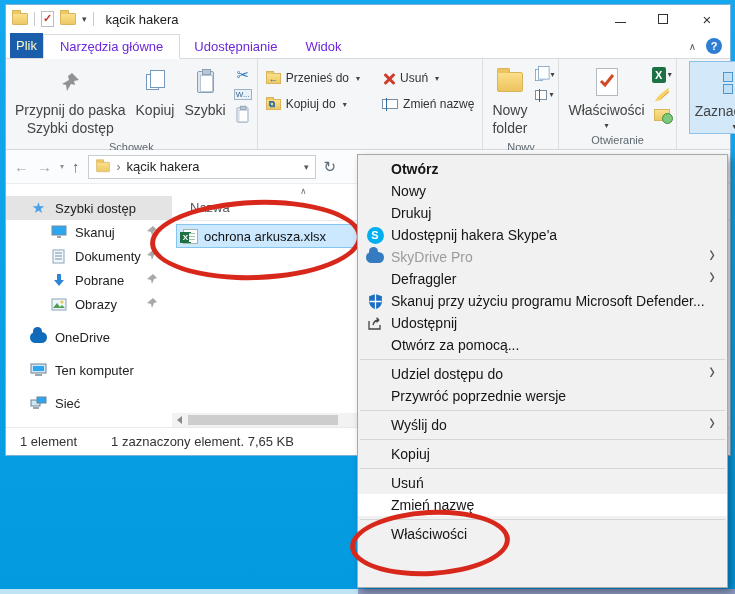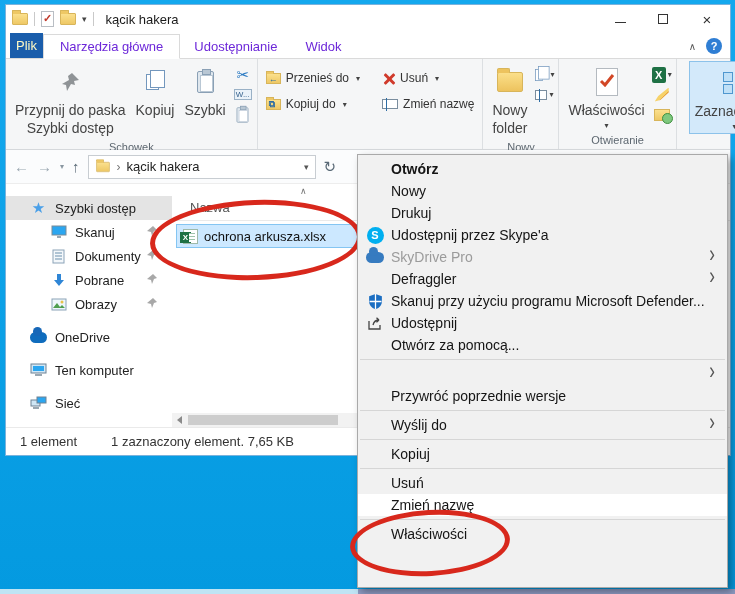--- a/index.html
+++ b/index.html
@@ -449,21 +449,21 @@
       <span class="mlabel">Nowy</span>
     </div>
   <div class="mi">
       <span class="mic"></span>
       <span class="mlabel">Drukuj</span>
     </div>
   <div class="mi">
     <span class="mic">
         <span class="skype">S</span>
       </span>
-    <span class="mlabel">Udostępnij przez Skype'a</span>
+    <span class="mlabel">Udostępnij hakera Skype'a</span>
   </div>
   <div class="mi disabled">
     <span class="mic">
         <span class="cloudic gray"></span>
       </span>
     <span class="mlabel">SkyDrive Pro</span>
     <span class="subarrow">›</span>
   </div>
   <div class="mi">
     <span class="mic"></span>
@@ -488,20 +488,21 @@
       </span>
     <span class="mlabel">Udostępnij</span>
   </div>
   <div class="mi">
       <span class="mic"></span>
       <span class="mlabel">Otwórz za pomocą...</span>
     </div>
   <div class="msep"></div>
   <div class="mi">
     <span class="mic"></span>
+    <span class="mlabel">Udziel dostępu do</span>
     <span class="subarrow">›</span>
   </div>
   <div class="mi">
       <span class="mic"></span>
       <span class="mlabel">Przywróć poprzednie wersje</span>
     </div>
   <div class="msep"></div>
   <div class="mi">
     <span class="mic"></span>
     <span class="mlabel">Wyślij do</span>

